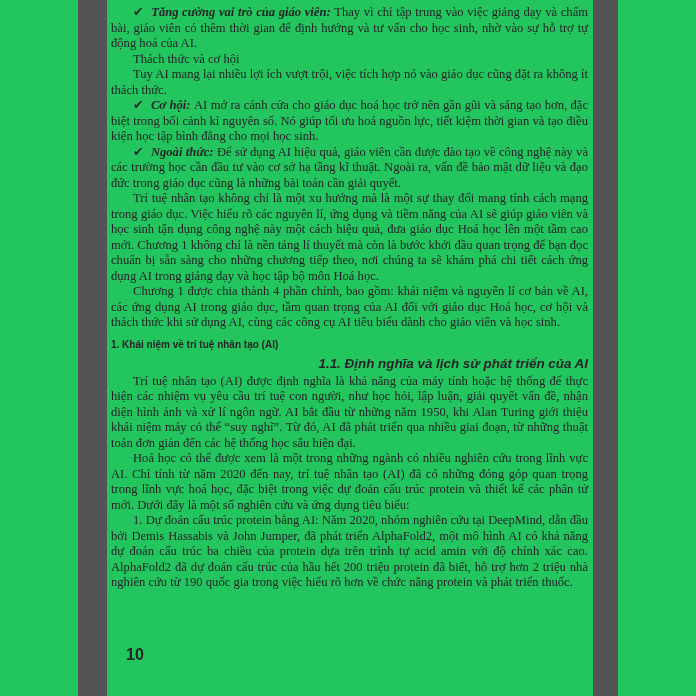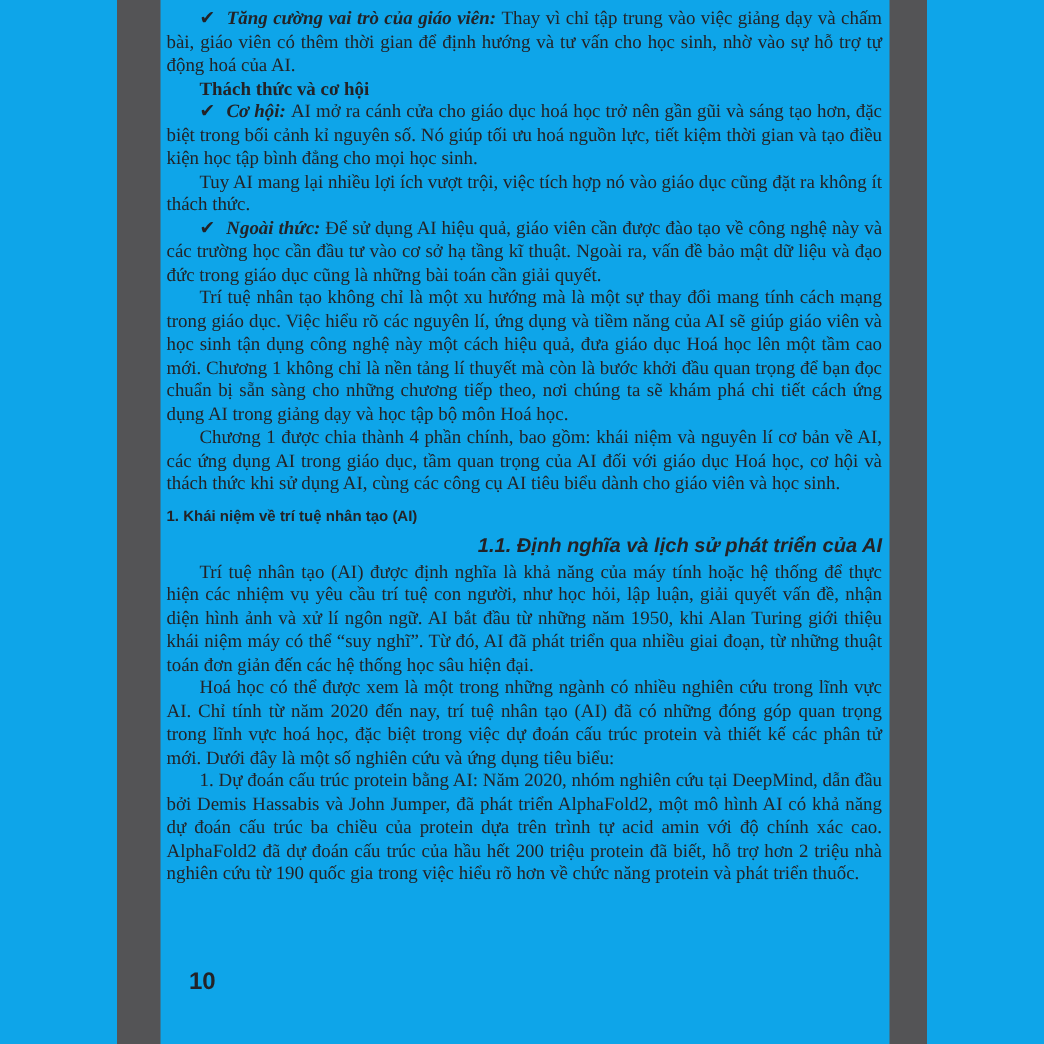--- a/index.html
+++ b/index.html
@@ -32,21 +32,21 @@
     font-size: 12.6px;
     line-height: 15.5px;
     color: #232327;
     text-align: justify;
   }
   #page-body p {
     margin: 0;
     text-indent: 22px;
   }
   p.serif-heading {
-    font-weight: bold;
+    font-weight: normal;
   }
   .lead-bi {
     font-weight: bold;
     font-style: italic;
   }
   .lead-b {
     font-weight: normal;
   }
   .check {
     font-style: normal;
@@ -75,29 +75,29 @@
     top: 646px;
     font-family: "Liberation Sans", sans-serif;
     font-weight: bold;
     font-size: 16px;
     color: #232327;
   }
 </style>
 </head>
 <body>
 
-<div id="stage" style="background: #0ea5e9;">
+<div id="stage" style="background: #22c55e;">
   <div id="edge-left" class="edge-bar" style="background: rgb(84, 84, 86);"></div>
   <div id="edge-right" class="edge-bar" style="background: rgb(84, 84, 86);"></div>
 
   <div id="page-body" style="color: rgb(35, 35, 39);">
       <p><span class="check">✔ </span><span class="lead-bi">Tăng cường vai trò của giáo viên: </span>Thay vì chỉ tập trung vào việc giảng dạy và chấm bài, giáo viên có thêm thời gian để định hướng và tư vấn cho học sinh, nhờ vào sự hỗ trợ tự động hoá của AI.</p>
       <p class="serif-heading">Thách thức và cơ hội</p>
+      <p>Tuy AI mang lại nhiều lợi ích vượt trội, việc tích hợp nó vào giáo dục cũng đặt ra không ít thách thức.</p>
       <p><span class="check">✔ </span><span class="lead-bi">Cơ hội: </span>AI mở ra cánh cửa cho giáo dục hoá học trở nên gần gũi và sáng tạo hơn, đặc biệt trong bối cảnh kỉ nguyên số. Nó giúp tối ưu hoá nguồn lực, tiết kiệm thời gian và tạo điều kiện học tập bình đẳng cho mọi học sinh.</p>
-      <p>Tuy AI mang lại nhiều lợi ích vượt trội, việc tích hợp nó vào giáo dục cũng đặt ra không ít thách thức.</p>
       <p><span class="check">✔ </span><span class="lead-bi">Ngoài thức: </span>Để sử dụng AI hiệu quả, giáo viên cần được đào tạo về công nghệ này và các trường học cần đầu tư vào cơ sở hạ tầng kĩ thuật. Ngoài ra, vấn đề bảo mật dữ liệu và đạo đức trong giáo dục cũng là những bài toán cần giải quyết.</p>
       <p>Trí tuệ nhân tạo không chỉ là một xu hướng mà là một sự thay đổi mang tính cách mạng trong giáo dục. Việc hiểu rõ các nguyên lí, ứng dụng và tiềm năng của AI sẽ giúp giáo viên và học sinh tận dụng công nghệ này một cách hiệu quả, đưa giáo dục Hoá học lên một tầm cao mới. Chương 1 không chỉ là nền tảng lí thuyết mà còn là bước khởi đầu quan trọng để bạn đọc chuẩn bị sẵn sàng cho những chương tiếp theo, nơi chúng ta sẽ khám phá chi tiết cách ứng dụng AI trong giảng dạy và học tập bộ môn Hoá học.</p>
       <p>Chương 1 được chia thành 4 phần chính, bao gồm: khái niệm và nguyên lí cơ bản về AI, các ứng dụng AI trong giáo dục, tầm quan trọng của AI đối với giáo dục Hoá học, cơ hội và thách thức khi sử dụng AI, cùng các công cụ AI tiêu biểu dành cho giáo viên và học sinh.</p>
       <div class="h1">1. Khái niệm về trí tuệ nhân tạo (AI)</div>
       <div class="h2">1.1. Định nghĩa và lịch sử phát triển của AI</div>
       <p>Trí tuệ nhân tạo (AI) được định nghĩa là khả năng của máy tính hoặc hệ thống để thực hiện các nhiệm vụ yêu cầu trí tuệ con người, như học hỏi, lập luận, giải quyết vấn đề, nhận diện hình ảnh và xử lí ngôn ngữ. AI bắt đầu từ những năm 1950, khi Alan Turing giới thiệu khái niệm máy có thể “suy nghĩ”. Từ đó, AI đã phát triển qua nhiều giai đoạn, từ những thuật toán đơn giản đến các hệ thống học sâu hiện đại.</p>
       <p>Hoá học có thể được xem là một trong những ngành có nhiều nghiên cứu trong lĩnh vực AI. Chỉ tính từ năm 2020 đến nay, trí tuệ nhân tạo (AI) đã có những đóng góp quan trọng trong lĩnh vực hoá học, đặc biệt trong việc dự đoán cấu trúc protein và thiết kế các phân tử mới. Dưới đây là một số nghiên cứu và ứng dụng tiêu biểu:</p>
       <p><span class="lead-b">1. Dự đoán cấu trúc protein bằng AI: </span>Năm 2020, nhóm nghiên cứu tại DeepMind, dẫn đầu bởi Demis Hassabis và John Jumper, đã phát triển AlphaFold2, một mô hình AI có khả năng dự đoán cấu trúc ba chiều của protein dựa trên trình tự acid amin với độ chính xác cao. AlphaFold2 đã dự đoán cấu trúc của hầu hết 200 triệu protein đã biết, hỗ trợ hơn 2 triệu nhà nghiên cứu từ 190 quốc gia trong việc hiểu rõ hơn về chức năng protein và phát triển thuốc.</p>
     </div>
 

